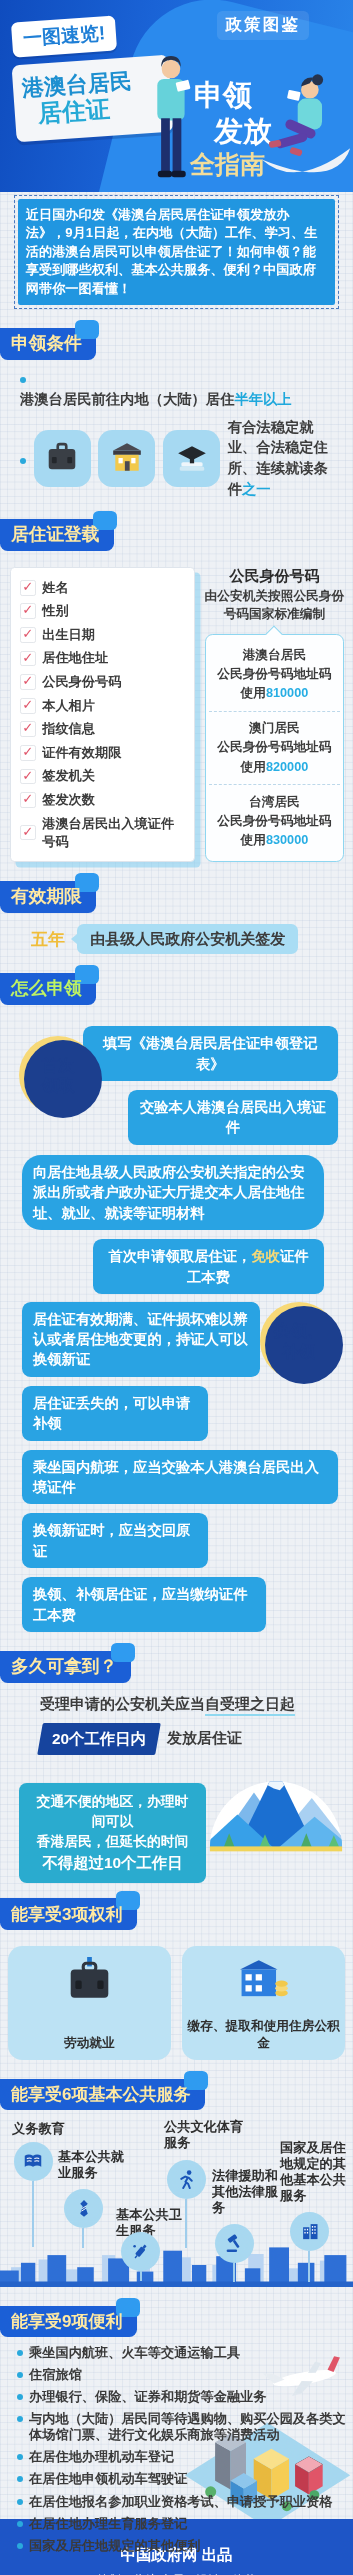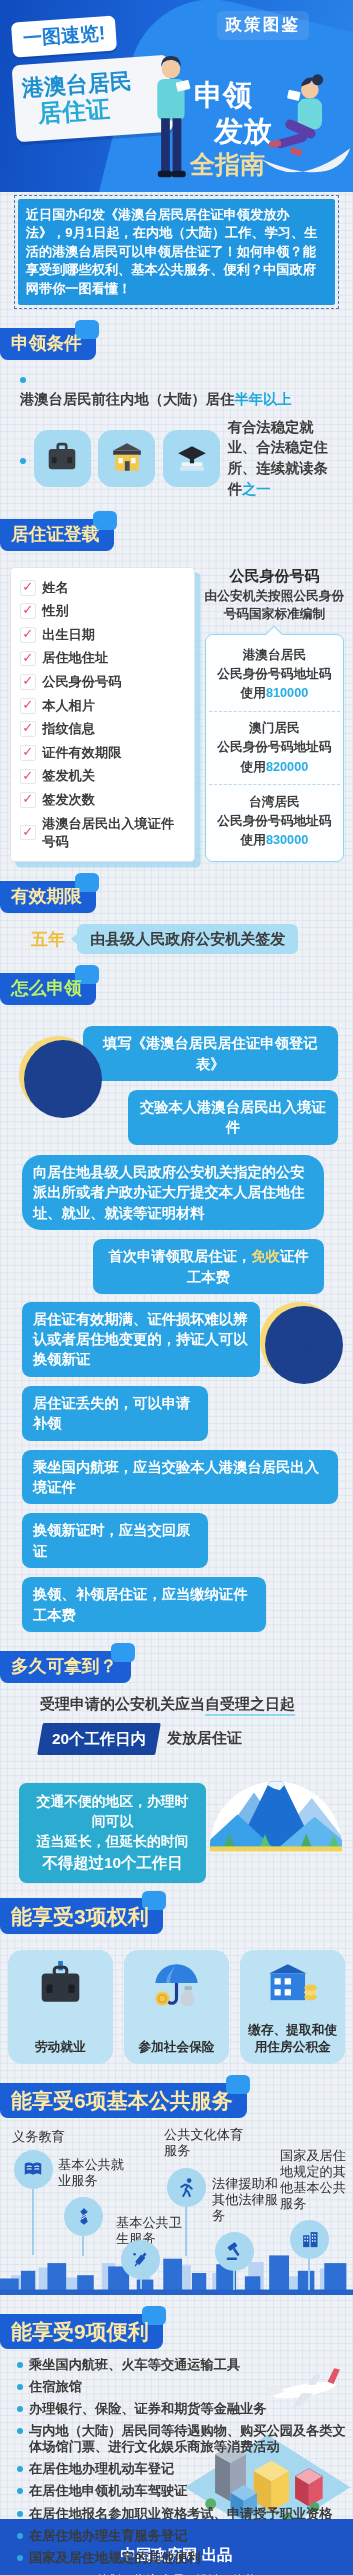--- a/index.html
+++ b/index.html
@@ -80,30 +80,30 @@
   .u-cyan{border-bottom:2.2px solid #8fd8f0;padding-bottom:1.7px;}
   .tl-row{display:flex;align-items:center;gap:8.8px;margin:8.8px 15.4px 0 40px;}
   .badge20{background:#16449e;color:#fff;font-size:15.4px;font-weight:bold;padding:5.5px 12px;transform:skewX(-10deg);border-radius:1.7px;}
   .badge20 > span{display:inline-block;transform:skewX(10deg);}
   .tl-suffix{font-size:15px;font-weight:bold;color:#3c3c3c;}
   .tl-bottom{position:relative;height:119px;margin-top:5.5px;}
   .tl-note{position:absolute;left:19px;top:23px;width:165px;background:#2aabcf;color:#fff;border-radius:7.7px;padding:8.8px 11px;font-size:13.8px;font-weight:bold;text-align:center;line-height:1.45;}
   .tl-note .big{font-size:15.4px;}
   .mountain{position:absolute;right:7.7px;top:-15.4px;}
   
-  .ribbon.wide{font-size:21px;}
+  .ribbon.wide{font-size:17px;}
   .rights-row{display:flex;gap:11px;margin:16.5px 7.7px 0;}
   .rcard{flex:1;background:#bce2f4;border-radius:14.3px;padding:11px 4.4px 8.8px;display:flex;flex-direction:column;align-items:center;min-height:94px;}
   .rcard svg{margin-bottom:6.6px;}
   .rlabel{font-size:12.7px;font-weight:bold;color:#2f2f2f;text-align:center;line-height:1.3;margin-top:auto;}
   
   .svc-canvas{position:relative;height:172px;margin-top:4.4px;}
   .balloon{position:absolute;width:39px;height:39px;border-radius:50%;background:#a8d8f0;display:flex;align-items:center;justify-content:center;z-index:2;}
   .stick{position:absolute;width:1.7px;background:#9fcdec;z-index:1;}
-  .svc-label{position:absolute;font-size:13.2px;font-weight:normal;color:#2f2f2f;line-height:1.22;z-index:2;}
+  .svc-label{position:absolute;font-size:13.2px;font-weight:bold;color:#2f2f2f;line-height:1.22;z-index:2;}
   .skyline{position:absolute;left:0;bottom:0;z-index:0;}
   
   .cv-wrap{position:relative;margin-top:7.7px;}
   .cv-city{position:absolute;right:0;top:53px;z-index:0;}
   .cv-plane{position:absolute;right:5.5px;top:10px;z-index:0;}
   .cv-list{position:relative;z-index:1;margin:0 5.5px 0 16.5px;}
   .cv-item{display:flex;align-items:flex-start;gap:6.6px;font-size:13.2px;font-weight:bold;color:#3a3a3a;line-height:1.22;margin:6px 0;}
   .cv-item .dot{margin-top:5px;}
   
   .tips-banner-wrap{position:relative;margin-top:20px;height:40px;}
@@ -326,21 +326,21 @@
   <div class="tl-line1">
     <span>受理申请的公安机关应当</span><span class="u-cyan">自受理之日起</span>
   </div>
   <div class="tl-row">
     <span class="badge20"><span>20个工作日内</span></span>
     <span class="tl-suffix">发放居住证</span>
   </div>
   <div class="tl-bottom">
     <div class="tl-note">
       <div>交通不便的地区，办理时间可以</div>
-      <div>适当延长，但延长的时间</div>
+      <div>香港居民，但延长的时间</div>
       <div class="big">不得超过10个工作日</div>
     </div>
     <svg class="mountain" width="138" height="108" viewBox="0 0 250 196">
       <defs>
           <clipPath id="dome">
             <path d="M5 186 a120 120 0 0 1 240 0z"></path>
           </clipPath>
         </defs>
       <g clip-path="url(#dome)">
         <rect width="250" height="196" fill="#ffffff"></rect>
@@ -366,32 +366,20 @@
   <div class="rights-row">
     <div class="rcard">
       <svg width="51" height="47" viewBox="0 0 64 60">
         <rect x="29" y="0" width="6" height="12" fill="#1f78d1"></rect>
         <rect x="24" y="8" width="16" height="10" rx="4" fill="none" stroke="#2f3640" stroke-width="4"></rect>
         <rect x="8" y="16" width="48" height="36" rx="5" fill="#2f3640"></rect>
         <rect x="14" y="30" width="8" height="11" rx="2" fill="#1b1f24"></rect>
         <rect x="42" y="30" width="8" height="11" rx="2" fill="#1b1f24"></rect>
       </svg>
       <div class="rlabel">劳动就业</div>
-    </div>
-    <div class="rcard">
-      <svg width="51" height="47" viewBox="0 0 64 60">
-        <path d="M32 4c15 0 26 11 27 24H5C6 15 17 4 32 4z" fill="#2d7fe0"></path>
-        <path d="M19 28c0-8 4-14 13-24c-6 8-8 16-8 24z" fill="#5ea4ec"></path>
-        <path d="M32 28v20a6 6 0 0 1-12 0" stroke="#223a8f" stroke-width="4" fill="none"></path>
-        <circle cx="14" cy="48" r="9" fill="#f2c94c"></circle>
-        <circle cx="14" cy="48" r="5" fill="none" stroke="#d9a92e" stroke-width="2"></circle>
-        <path d="M44 36c-5 6-7 10-7 14a9 8 0 0 0 18 0c0-4-2-8-7-14z" fill="#c9d2da"></path>
-        <rect x="42" y="32" width="10" height="5" rx="2" fill="#aab6c2"></rect>
-      </svg>
-      <div class="rlabel">参加社会保险</div>
     </div>
     <div class="rcard">
       <svg width="51" height="47" viewBox="0 0 64 60">
         <polygon points="26,4 50,16 2,16" fill="#1f5fc0"></polygon>
         <rect x="4" y="16" width="44" height="34" fill="#2d7fe0"></rect>
         <rect x="9" y="22" width="8" height="8" fill="#ffffff"></rect>
         <rect x="22" y="22" width="8" height="8" fill="#ffffff"></rect>
         <rect x="9" y="36" width="8" height="8" fill="#ffffff"></rect>
         <rect x="22" y="36" width="8" height="8" fill="#ffffff"></rect>
         <ellipse cx="55" cy="46" rx="8" ry="4" fill="#f2c94c"></ellipse>

